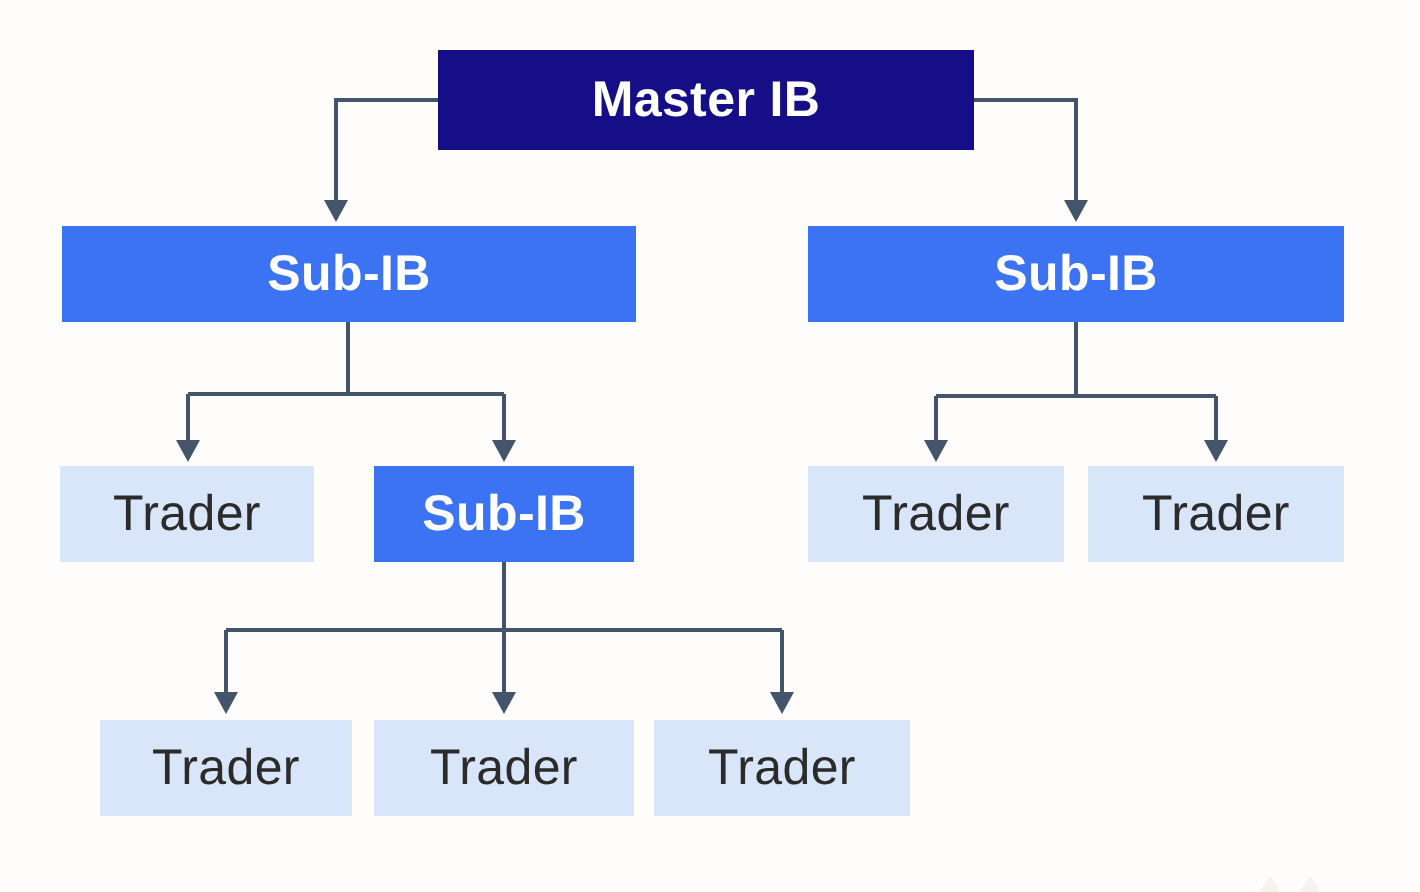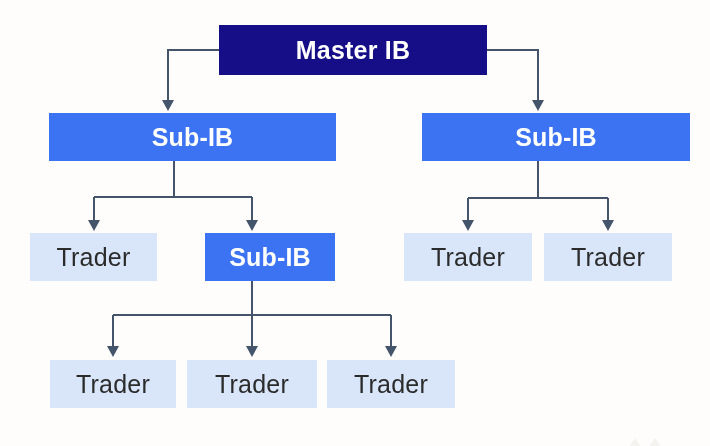--- a/index.html
+++ b/index.html
@@ -34,21 +34,20 @@
   }
   .node--master {
     background: #150e87;
     color: #ffffff;
     font-weight: 700;
   }
   .node--sub {
     background: #3b73f2;
     color: #ffffff;
     font-weight: 700;
-    margin-left: 18px;
   }
   .node--trader {
     background: #d9e6f9;
     color: #2b2b2b;
     font-weight: 400;
     text-align: right;
   }
   .watermark {
     position: absolute;
     left: 618px;

